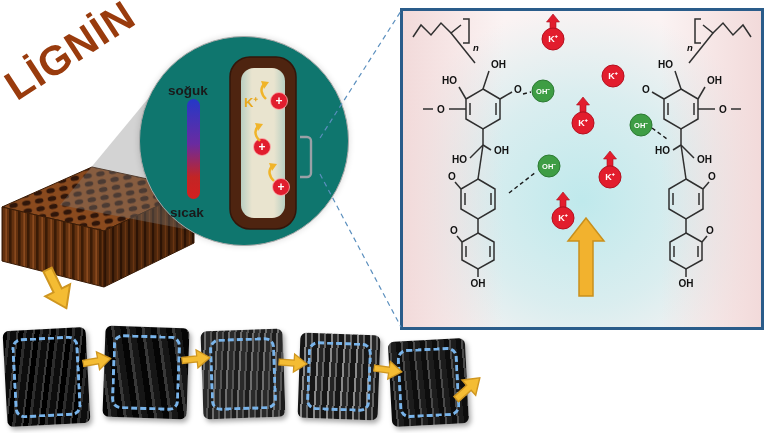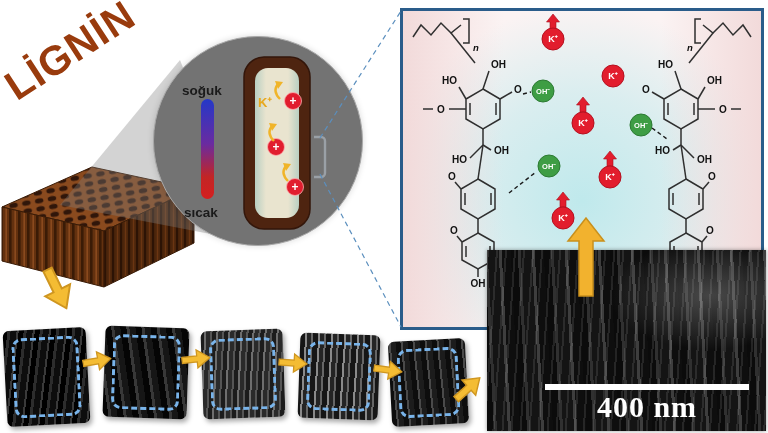--- a/index.html
+++ b/index.html
@@ -6,22 +6,22 @@
   .stage { position:relative; width:768px; height:433px; background:#fff; overflow:hidden;
            font-family:"Liberation Sans", sans-serif; }
 
   .title { position:absolute; left:12px; top:66px; font-size:41px; font-weight:bold;
            color:#993b0d; letter-spacing:1px; transform:rotate(-33deg);
            transform-origin:0 60%; z-index:4; white-space:nowrap; }
 
   .wood { position:absolute; left:0px; top:163px; width:196px; height:128px; z-index:1; }
   .wedge-svg { position:absolute; left:0; top:0; width:768px; height:433px; z-index:2; pointer-events:none; }
 
-  .magnifier { position:absolute; left:153px; top:36px; width:208px; height:208px;
-               border-radius:50%; background:#737373; border:1.5px solid #a9a9a9;
+  .magnifier { position:absolute; left:139px; top:36px; width:208px; height:208px;
+               border-radius:50%; background:#0f766e; border:1.5px solid #a9a9a9;
                box-shadow:0 0 6px rgba(0,0,0,0.15); z-index:3; }
   .magnifier svg { position:absolute; left:0; top:0; }
 
   .molbox { position:absolute; left:400px; top:8px; width:364px; height:322px;
             border:3px solid #2a5c8a; box-sizing:border-box; z-index:4;
             background:
               linear-gradient(90deg, #f2dada 0%, rgba(242,218,218,0) 28%, rgba(242,218,218,0) 72%, #f2dada 100%),
               radial-gradient(ellipse 55% 62% at 50% 60%, #bfe9ec 0%, rgba(191,233,236,0.55) 55%, rgba(191,233,236,0) 100%),
               #fbf3f3; }
   .molsvg { position:absolute; left:0; top:0; }
@@ -260,24 +260,20 @@
         <text x="146" y="157.8" font-size="7.5" font-weight="bold" fill="#fff" text-anchor="middle">OH⁻</text>
       </g>
     </svg>
   </div>
 
   <svg class="dash-overlay">
     <line x1="320" y1="138" x2="401" y2="11" stroke="#5b8fbe" stroke-width="1.2" stroke-dasharray="5 4"></line>
     <line x1="320" y1="174" x2="401" y2="327" stroke="#5b8fbe" stroke-width="1.2" stroke-dasharray="5 4"></line>
   </svg>
 
-  <div class="sem">
-    <div class="sem-bar"></div>
-    <div class="sem-label">400 nm</div>
-  </div>
 
   <svg class="big-arrow" viewBox="0 0 40 80">
     <polygon points="13,79 13,24 2,24 20,1 38,24 27,24 27,79" fill="#f2b22e" stroke="#c9901c" stroke-width="1.5"></polygon>
   </svg>
 
   <div class="tile t1">
       <div class="sel"></div>
     </div>
   <div class="tile t2">
       <div class="sel"></div>

